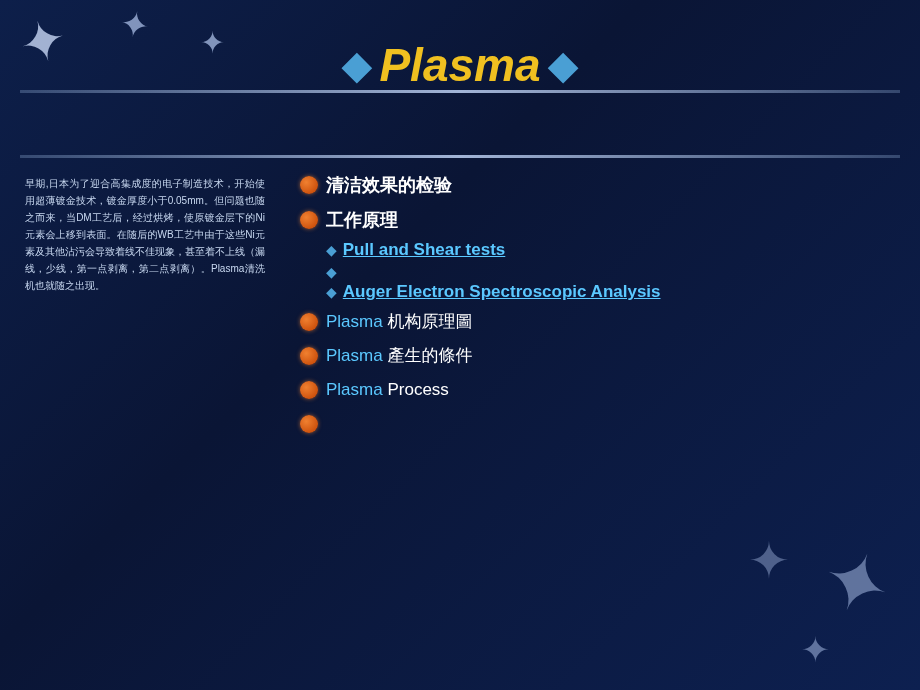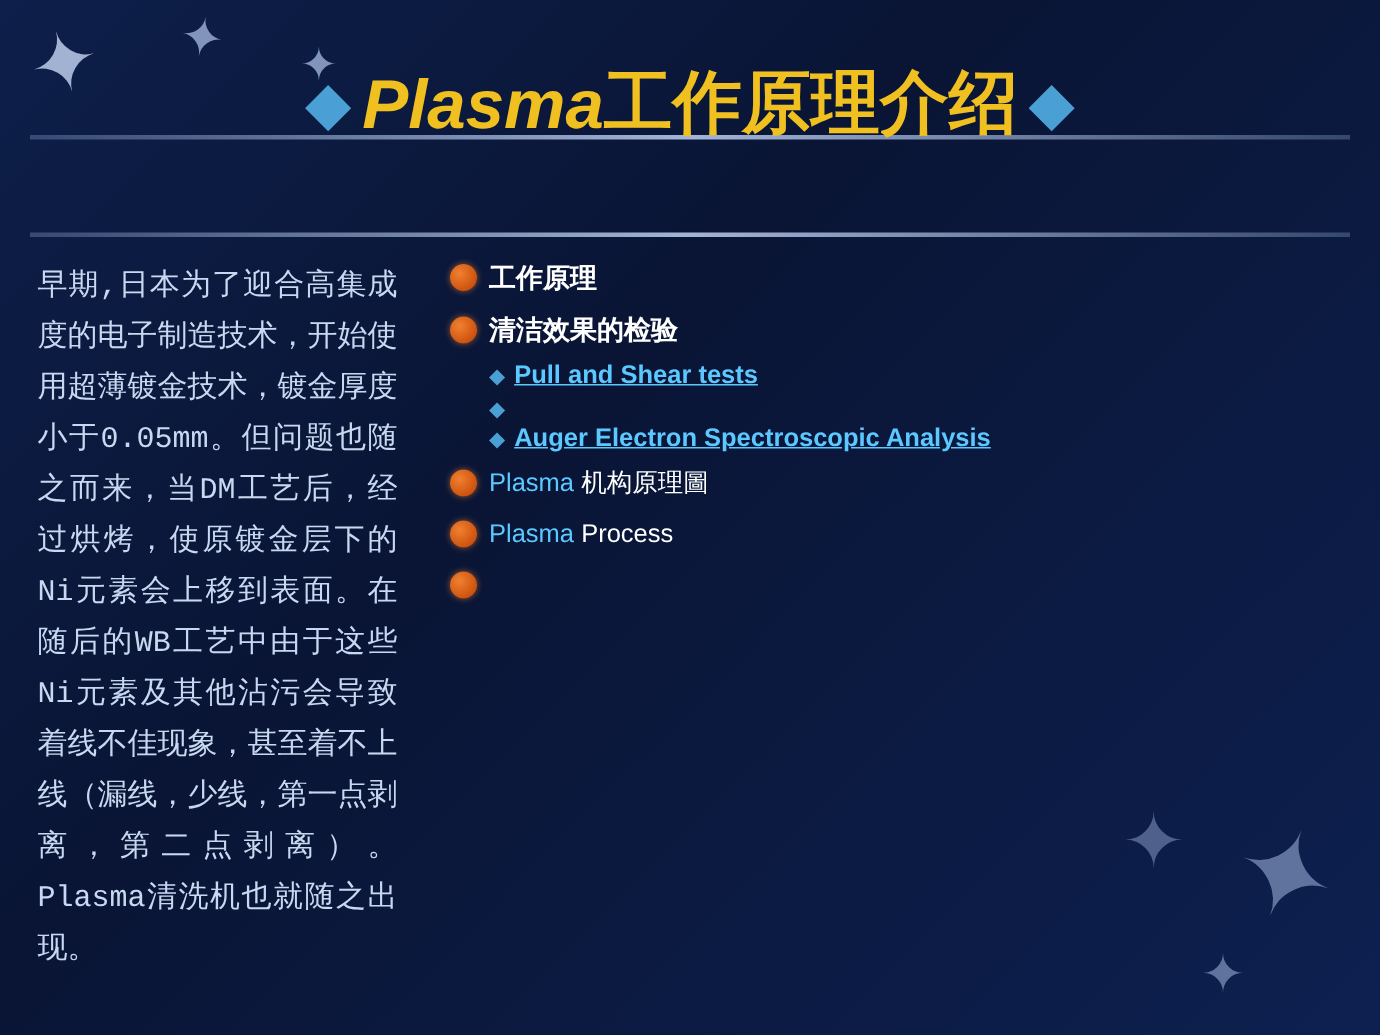--- a/index.html
+++ b/index.html
@@ -106,24 +106,23 @@
       display: flex;
       gap: 20px;
     }
 
     
     .left-column {
       width: 250px;
       flex-shrink: 0;
       padding: 10px 5px;
       color: #c8d8f0;
-      font-size: 20px;
+      font-size: 10px;
       line-height: 1.7;
       text-align: justify;
-      font-family: Liberation Mono, monospace;
     }
 
     
     .right-column {
       flex: 1;
       padding: 5px 10px;
       display: flex;
       flex-direction: column;
       gap: 4px;
     }
@@ -213,41 +212,40 @@
   <div class="star star-6">✦</div>
 
   <div class="top-line"></div>
 
   <div class="bottom-line"></div>
 
   <div class="title-area">
     <div class="title-text">
       <span class="diamond-left">◆</span>
       <span class="title-english">Plasma</span>
-      <span class="title-chinese">工作原理介绍</span>
       <span class="diamond-right">◆</span>
     </div>
   </div>
 
   <div class="content-area">
 
     <div class="left-column">
       <span>早期,日本为了迎合高集成度的电子制造技术，开始使用超薄镀金技术，镀金厚度小于0.05mm。但问题也随之而来，当DM工艺后，经过烘烤，使原镀金层下的Ni元素会上移到表面。在随后的WB工艺中由于这些Ni元素及其他沾污会导致着线不佳现象，甚至着不上线（漏线，少线，第一点剥离，第二点剥离）。Plasma清洗机也就随之出现。</span>
     </div>
 
     <div class="right-column">
 
       <div class="bullet-item">
         <div class="bullet-dot"></div>
+        <span class="bullet-text main-item-text">清洁效果的检验</span>
+      </div>
+
+      <div class="bullet-item">
+        <div class="bullet-dot"></div>
         <span class="bullet-text main-item-text">工作原理</span>
-      </div>
-
-      <div class="bullet-item">
-        <div class="bullet-dot"></div>
-        <span class="bullet-text main-item-text">清洁效果的检验</span>
       </div>
 
       <div class="sub-bullet-list">
         <div class="sub-bullet-item">
           <span class="sub-bullet-arrow">◆</span>
           <span class="sub-bullet-text">Pull and Shear tests</span>
         </div>
         <div class="sub-bullet-item">
           <span class="sub-bullet-arrow">◆</span>
         </div>
@@ -259,20 +257,27 @@
 
       <div class="bullet-item" style="margin-top:4px;">
         <div class="bullet-dot"></div>
         <span class="bullet-text item-with-special main-item-text">
           <span class="item-plasma-blue">Plasma</span>
           <span class="item-plasma-white">机构原理圖</span>
         </span>
       </div>
 
 
+      <div class="bullet-item">
+        <div class="bullet-dot"></div>
+        <span class="bullet-text item-with-special main-item-text">
+          <span class="item-plasma-blue">Plasma</span>
+          <span class="item-plasma-white">產生的條件</span>
+        </span>
+      </div>
 
 
       <div class="bullet-item">
         <div class="bullet-dot"></div>
         <span class="bullet-text item-with-special main-item-text">
           <span class="item-plasma-blue">Plasma</span>
           <span class="item-plasma-white"> <span>Process</span></span>
         </span>
       </div>
 

